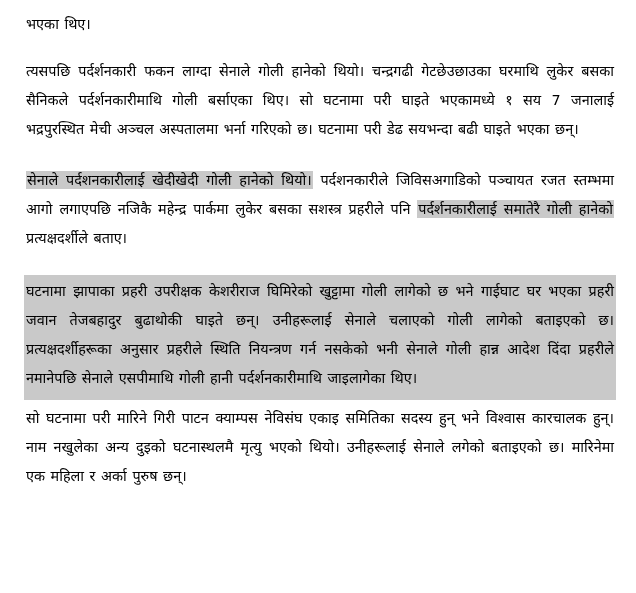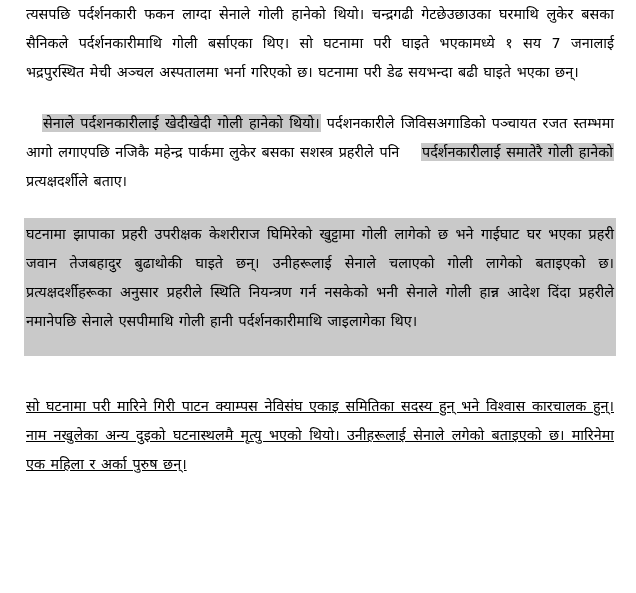--- a/index.html
+++ b/index.html
@@ -31,44 +31,43 @@
   }
   .para + .para {
     margin-top: 18px;
   }
   .p-first {
     margin-top: 10px;
   }
   
   .hl-block {
     background: #c9c9c9;
-    padding: 2px 2px 20px 2px;
+    padding: 2px 2px 7px 2px;
     margin-left: -2px;
     margin-right: -2px;
   }
   .hl-inline {
     background: #c9c9c9;
     padding: 1px 1px;
     box-decoration-break: clone;
-    margin-left: 16px;
     -webkit-box-decoration-break: clone;
   }
   .block-gap-lg {
     margin-top: 22px;
   }
   .block-gap-md {
-    margin-top: 36px;
-    text-decoration: underline;
+    margin-top: 4px;
   }
 </style>
 </head>
 <body>
 
 <div class="page">
 
+  <p class="para p-first">भएका थिए।</p>
 
   <p class="para">त्यसपछि पर्दर्शनकारी फकन लाग्दा सेनाले गोली हानेको थियो। चन्द्रगढी गेटछेउछाउका घरमाथि लुकेर बसका सैनिकले पर्दर्शनकारीमाथि गोली बर्साएका थिए। सो घटनामा परी घाइते भएकामध्ये १ सय 7 जनालाई भद्रपुरस्थित मेची अञ्चल अस्पतालमा भर्ना गरिएको छ। घटनामा परी डेढ सयभन्दा बढी घाइते भएका छन्।</p>
 
   <div class="block-gap-lg">
     <p class="para">
       <span class="hl-inline">सेनाले पर्दशनकारीलाई खेदीखेदी गोली हानेको थियो।</span><span> पर्दशनकारीले जिविसअगाडिको पञ्चायत रजत स्तम्भमा आगो लगाएपछि नजिकै महेन्द्र पार्कमा लुकेर बसका सशस्त्र प्रहरीले पनि </span><span class="hl-inline">पर्दर्शनकारीलाई समातेरै गोली हानेको</span><span> प्रत्यक्षदर्शीले बताए।</span>
     </p>
   </div>
 
   <div class="block-gap-lg hl-block">

